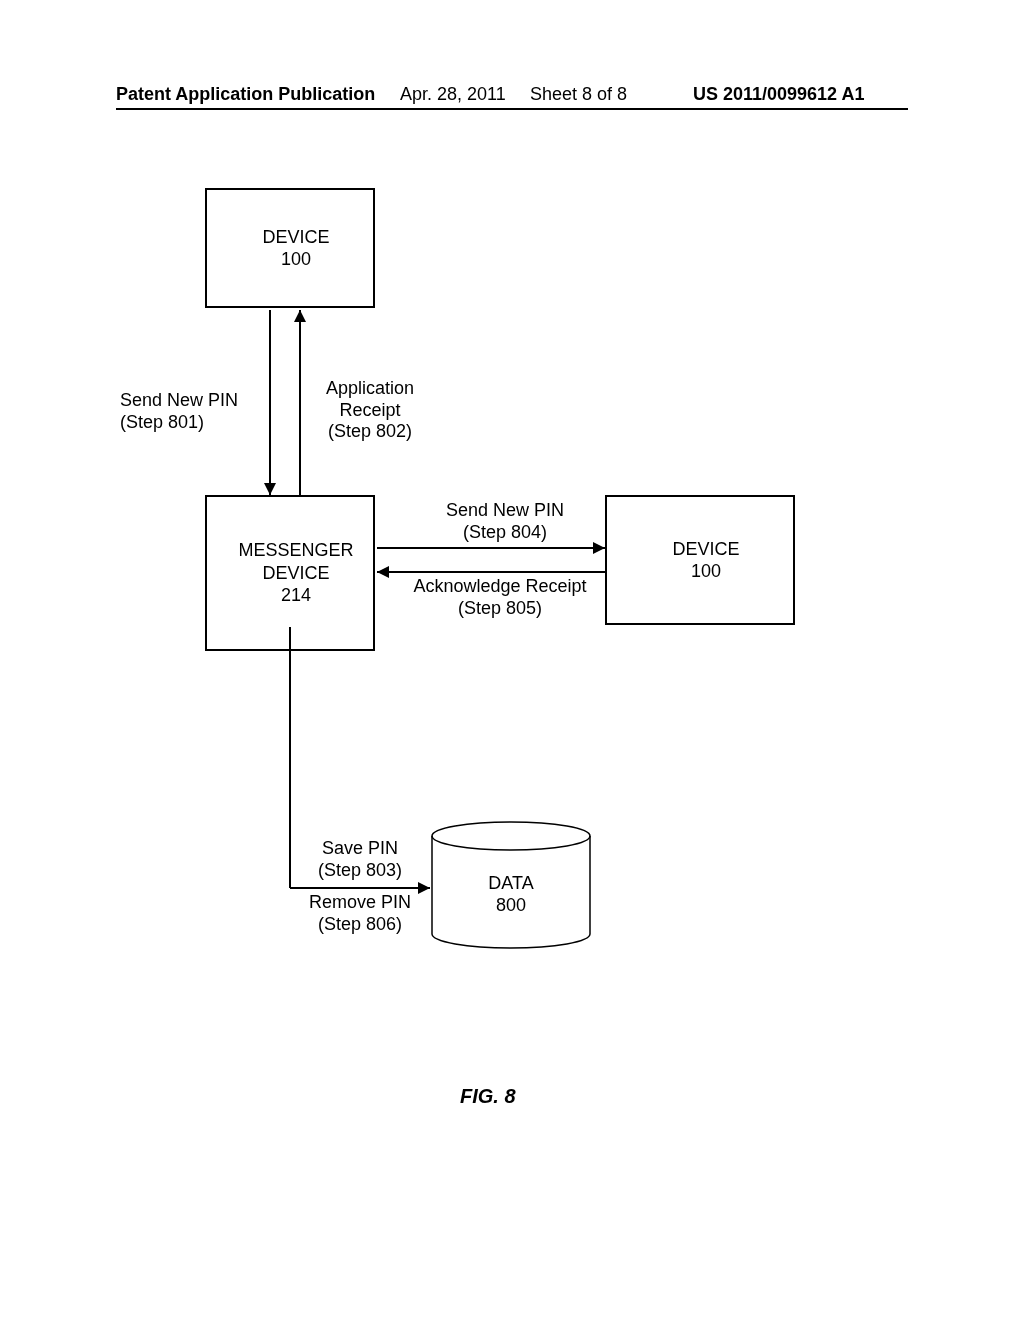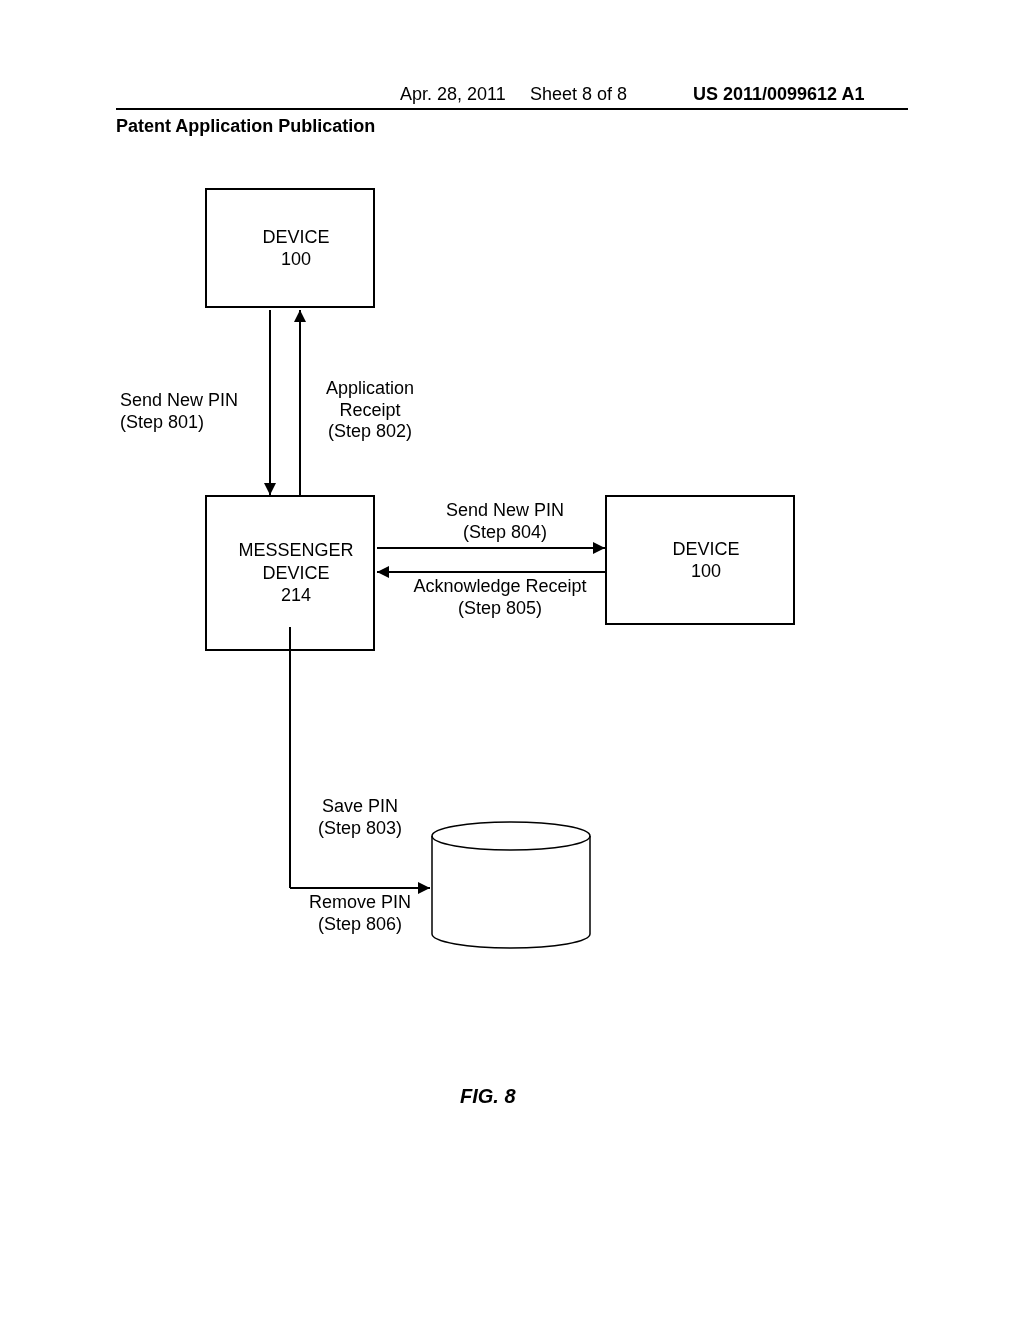--- a/index.html
+++ b/index.html
@@ -19,21 +19,20 @@
     position: absolute;
     top: 84px;
     left: 0;
     width: 1024px;
     font-size: 18px;
   }
   .header .pub {
     position: absolute;
     left: 116px;
     font-weight: bold;
-    margin-top: 32px;
   }
   .header .date {
     position: absolute;
     left: 400px;
     font-weight: normal;
   }
   .header .sheet {
     position: absolute;
     left: 530px;
     font-weight: normal;
@@ -145,20 +144,24 @@
     <div>100</div>
   </div>
 
   <div class="cylinder" style="left:430px; top:820px; width:162px; height:130px;">
     <svg width="162" height="130">
       <ellipse cx="81" cy="16" rx="79" ry="14" style="fill:#fff;stroke:#000;stroke-width:1.5"></ellipse>
       <path d="M2 16 L2 114" style="stroke:#000;stroke-width:1.5;fill:none"></path>
       <path d="M160 16 L160 114" style="stroke:#000;stroke-width:1.5;fill:none"></path>
       <path d="M2 114 A79 14 0 0 0 160 114" style="stroke:#000;stroke-width:1.5;fill:none"></path>
     </svg>
+    <div class="cyl-label" style="top:18px;">
+      <div>DATA</div>
+      <div>800</div>
+    </div>
   </div>
 
   <div class="label" style="left:120px; top:390px; width:140px; text-align:left;">
     <div>Send New PIN</div>
     <div>(Step 801)</div>
   </div>
 
   <div class="label" style="left:305px; top:378px; width:130px; text-align:center;">
     <div>Application</div>
     <div>Receipt</div>
@@ -168,21 +171,21 @@
   <div class="label" style="left:420px; top:500px; width:170px; text-align:center;">
     <div>Send New PIN</div>
     <div>(Step 804)</div>
   </div>
 
   <div class="label" style="left:400px; top:576px; width:200px; text-align:center;">
     <div>Acknowledge Receipt</div>
     <div>(Step 805)</div>
   </div>
 
-  <div class="label" style="left:300px; top:796px; width:120px; ">
+  <div class="label" style="left:300px; top:838px; width:120px; ">
     <div>Save PIN</div>
     <div>(Step 803)</div>
   </div>
 
   <div class="label" style="left:300px; top:892px; width:120px; text-align:center;">
     <div>Remove PIN</div>
     <div>(Step 806)</div>
   </div>
 
   <svg class="overlay">

